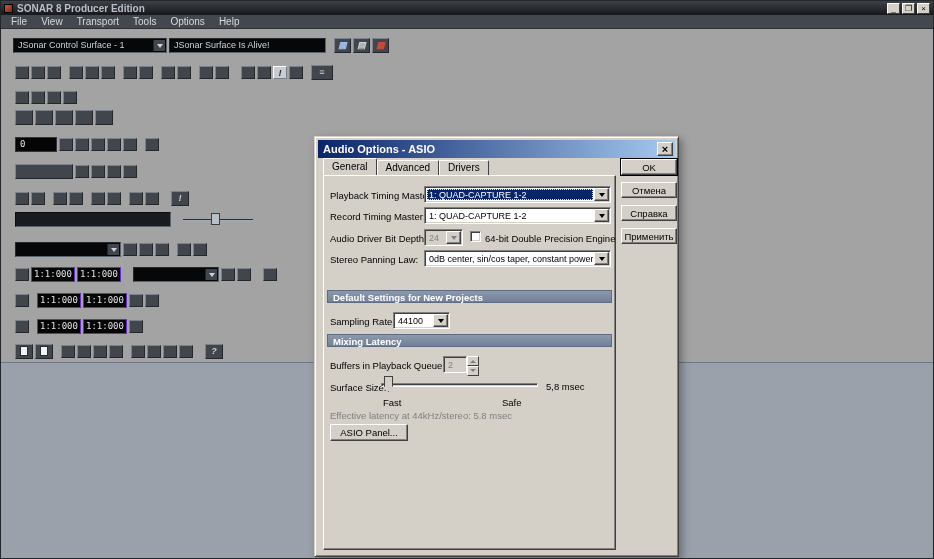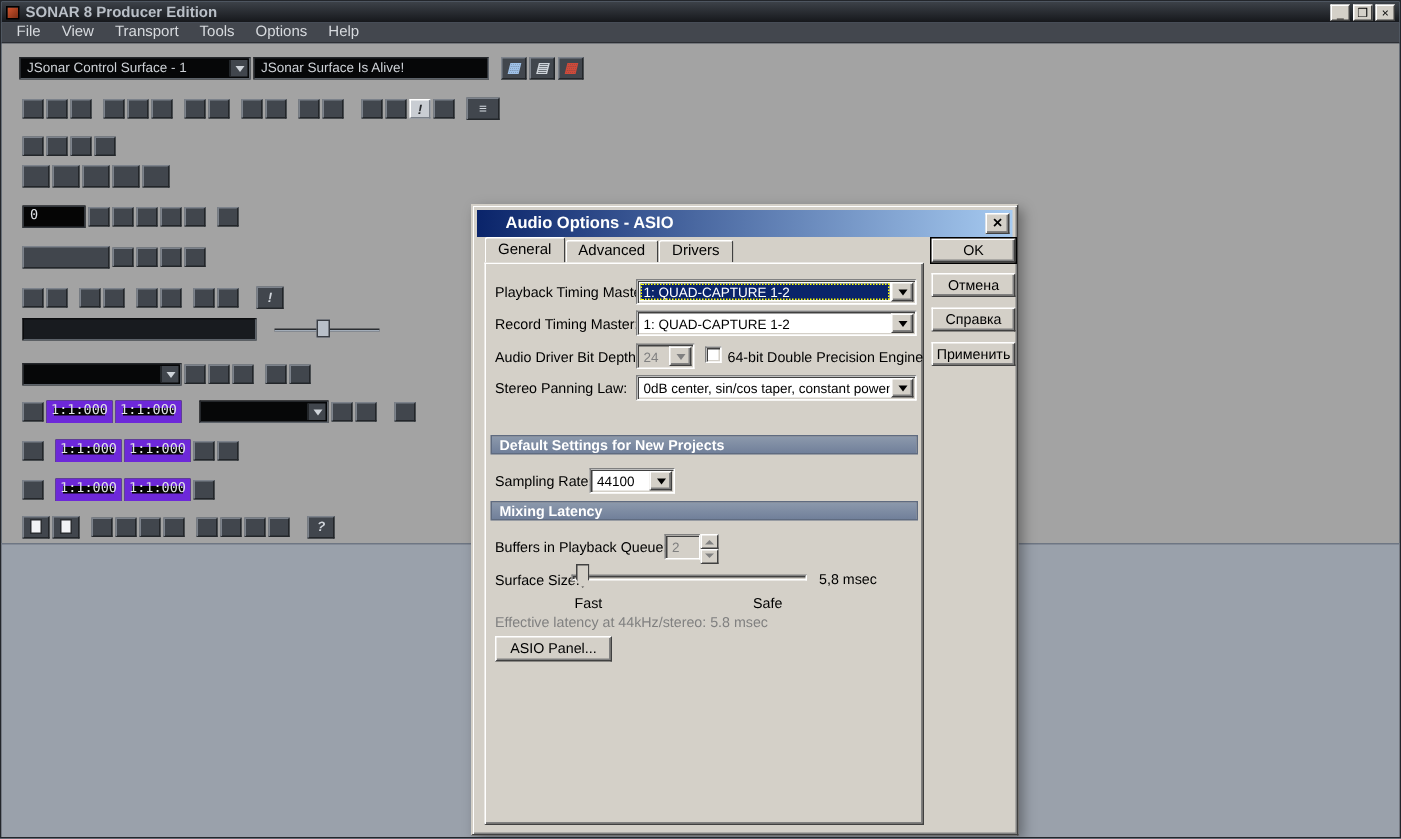--- a/index.html
+++ b/index.html
@@ -53,21 +53,21 @@
         padding:0 14px 0 4px; white-space:nowrap; overflow:hidden; flex:none; }
   .dfield { padding-right:20px; }
   .darr { position:absolute; right:1px; top:1px; bottom:1px; width:12px; background:#41464d;
           border-left:1px solid #23262a; display:flex; align-items:center; justify-content:center; }
   .darr::after { content:""; width:0; height:0; border:3px solid transparent;
                  border-top:4px solid #cfd4da; margin-top:4px; }
 
   .timefield { width:44px; height:15px; background:#050505; color:#e0e3e7;
                font-family:"DejaVu Sans Mono", monospace; font-size:9px;
                display:flex; align-items:center; justify-content:center;
-               border:5px solid #6d28d9; flex:none; }
+               border:1px solid #6d28d9; flex:none; }
   .counter { width:42px; height:15px; background:#050505; color:#dfe3e8;
              font-family:"DejaVu Sans Mono", monospace; font-size:9px;
              display:flex; align-items:center; padding-left:4px;
              border:1px solid #31353a; flex:none; }
   .groove { width:156px; height:15px; background:#181b1f;
             border:1px solid; border-color:#0b0c0e #5c6269 #5c6269 #0b0c0e; flex:none; }
   .hslider { position:relative; width:70px; height:15px; flex:none; }
   .hs-line { position:absolute; left:0; right:0; top:7px; height:2px;
              background:#2a2d31; border-bottom:1px solid #a3adb9; }
   .hs-thumb { position:absolute; top:1px; left:28px; width:9px; height:12px;
@@ -77,21 +77,21 @@
 
   
   .dialog { position:absolute; left:313px; top:135px; width:365px; height:421px;
             background:#d4d0c8; z-index:10;
             border:1px solid; border-color:#d4d0c8 #404040 #404040 #d4d0c8;
             box-shadow: inset 1px 1px 0 #fff, inset -1px -1px 0 #808080,
                         3px 3px 8px rgba(0,0,0,.35); }
   .dlg-title { position:absolute; left:3px; top:3px; right:3px; height:18px;
                background:linear-gradient(90deg,#0a246a,#a6caf0);
                display:flex; align-items:center; padding:0 2px 0 5px; }
-  .dlg-title-text { color:#fff; font-size:11px; font-weight:bold; flex:1;margin-left:14px; }
+  .dlg-title-text { color:#fff; font-size:11px; font-weight:bold; flex:1; }
   .dlg-close { width:16px; height:14px; background:#d4d0c8;
                border:1px solid; border-color:#fff #404040 #404040 #fff;
                box-shadow: inset -1px -1px 0 #808080;
                font-size:11px; line-height:12px; text-align:center; font-weight:bold; color:#000; }
 
   .tabs { position:absolute; left:8px; top:21px; height:17px; display:flex; align-items:flex-end; }
   .tab { height:15px; background:#d4d0c8; font-size:10px; padding:1px 8px 0;
          border-top:1px solid #fff; border-left:1px solid #fff; border-right:1px solid #404040;
          border-radius:2px 2px 0 0; position:relative; z-index:1; color:#000; }
   .tab.active { height:17px; z-index:3; padding-top:2px; }

